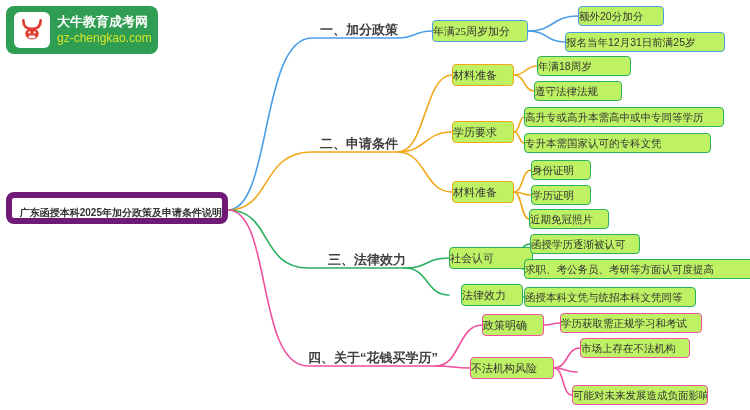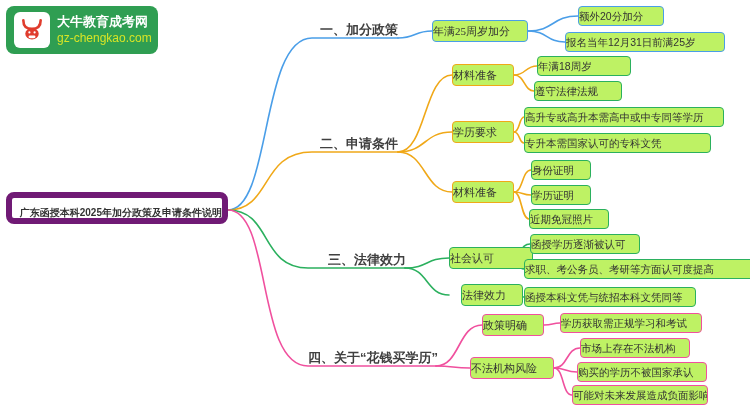--- a/index.html
+++ b/index.html
@@ -111,16 +111,15 @@
   <div class="node leaf b-green" style="left:530px;top:234px;width:110px">函授学历逐渐被认可</div>
   <div class="node leaf b-green" style="left:524px;top:259px;width:235px">求职、考公务员、考研等方面认可度提高</div>
   <div class="node lv2 b-green" style="left:461px;top:284px;width:62px">法律效力</div>
   <div class="node leaf b-green" style="left:524px;top:287px;width:172px">函授本科文凭与统招本科文凭同等</div>
 
   <div class="branch-label" style="left:308px;top:349px;width:130px">四、关于“花钱买学历”</div>
   <div class="node lv2 b-pink" style="left:482px;top:314px;width:62px">政策明确</div>
   <div class="node leaf b-pink" style="left:560px;top:313px;width:142px">学历获取需正规学习和考试</div>
   <div class="node lv2 b-pink" style="left:470px;top:357px;width:84px">不法机构风险</div>
   <div class="node leaf b-pink" style="left:580px;top:338px;width:110px">市场上存在不法机构</div>
-  <div class="node leaf b-pink" style="left:577px;top:362px;width:130px">购买的学历不被国家承认</div>
   <div class="node leaf b-pink" style="left:572px;top:385px;width:136px">可能对未来发展造成负面影响</div>
 
 </div>
 
 </body></html>

